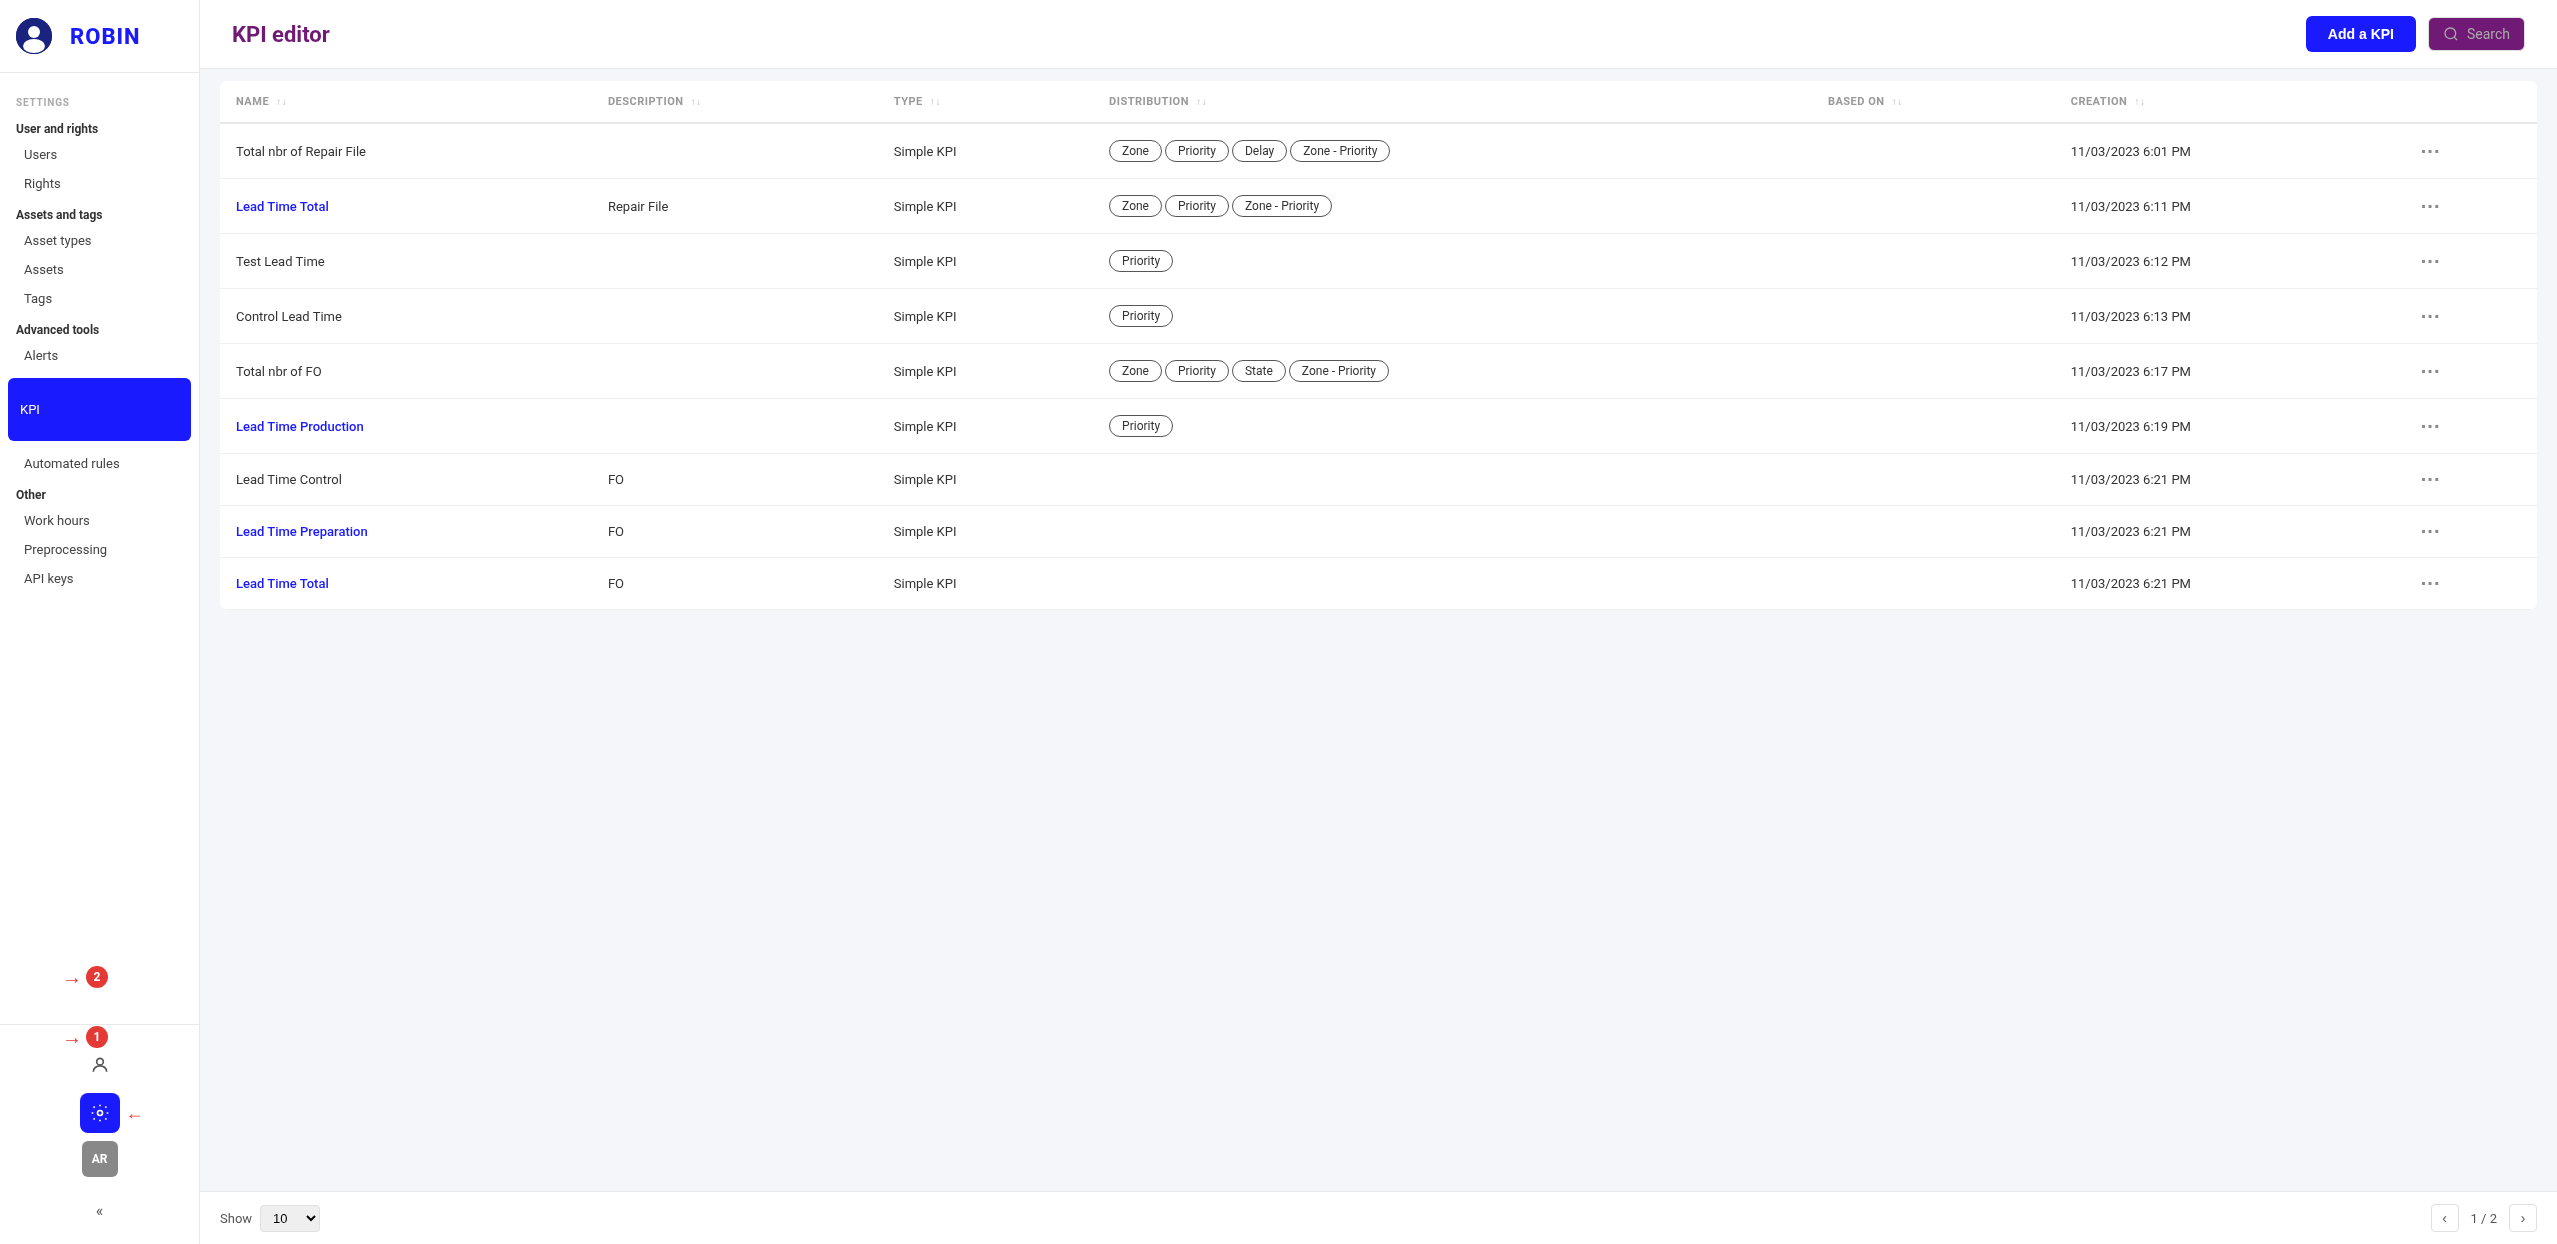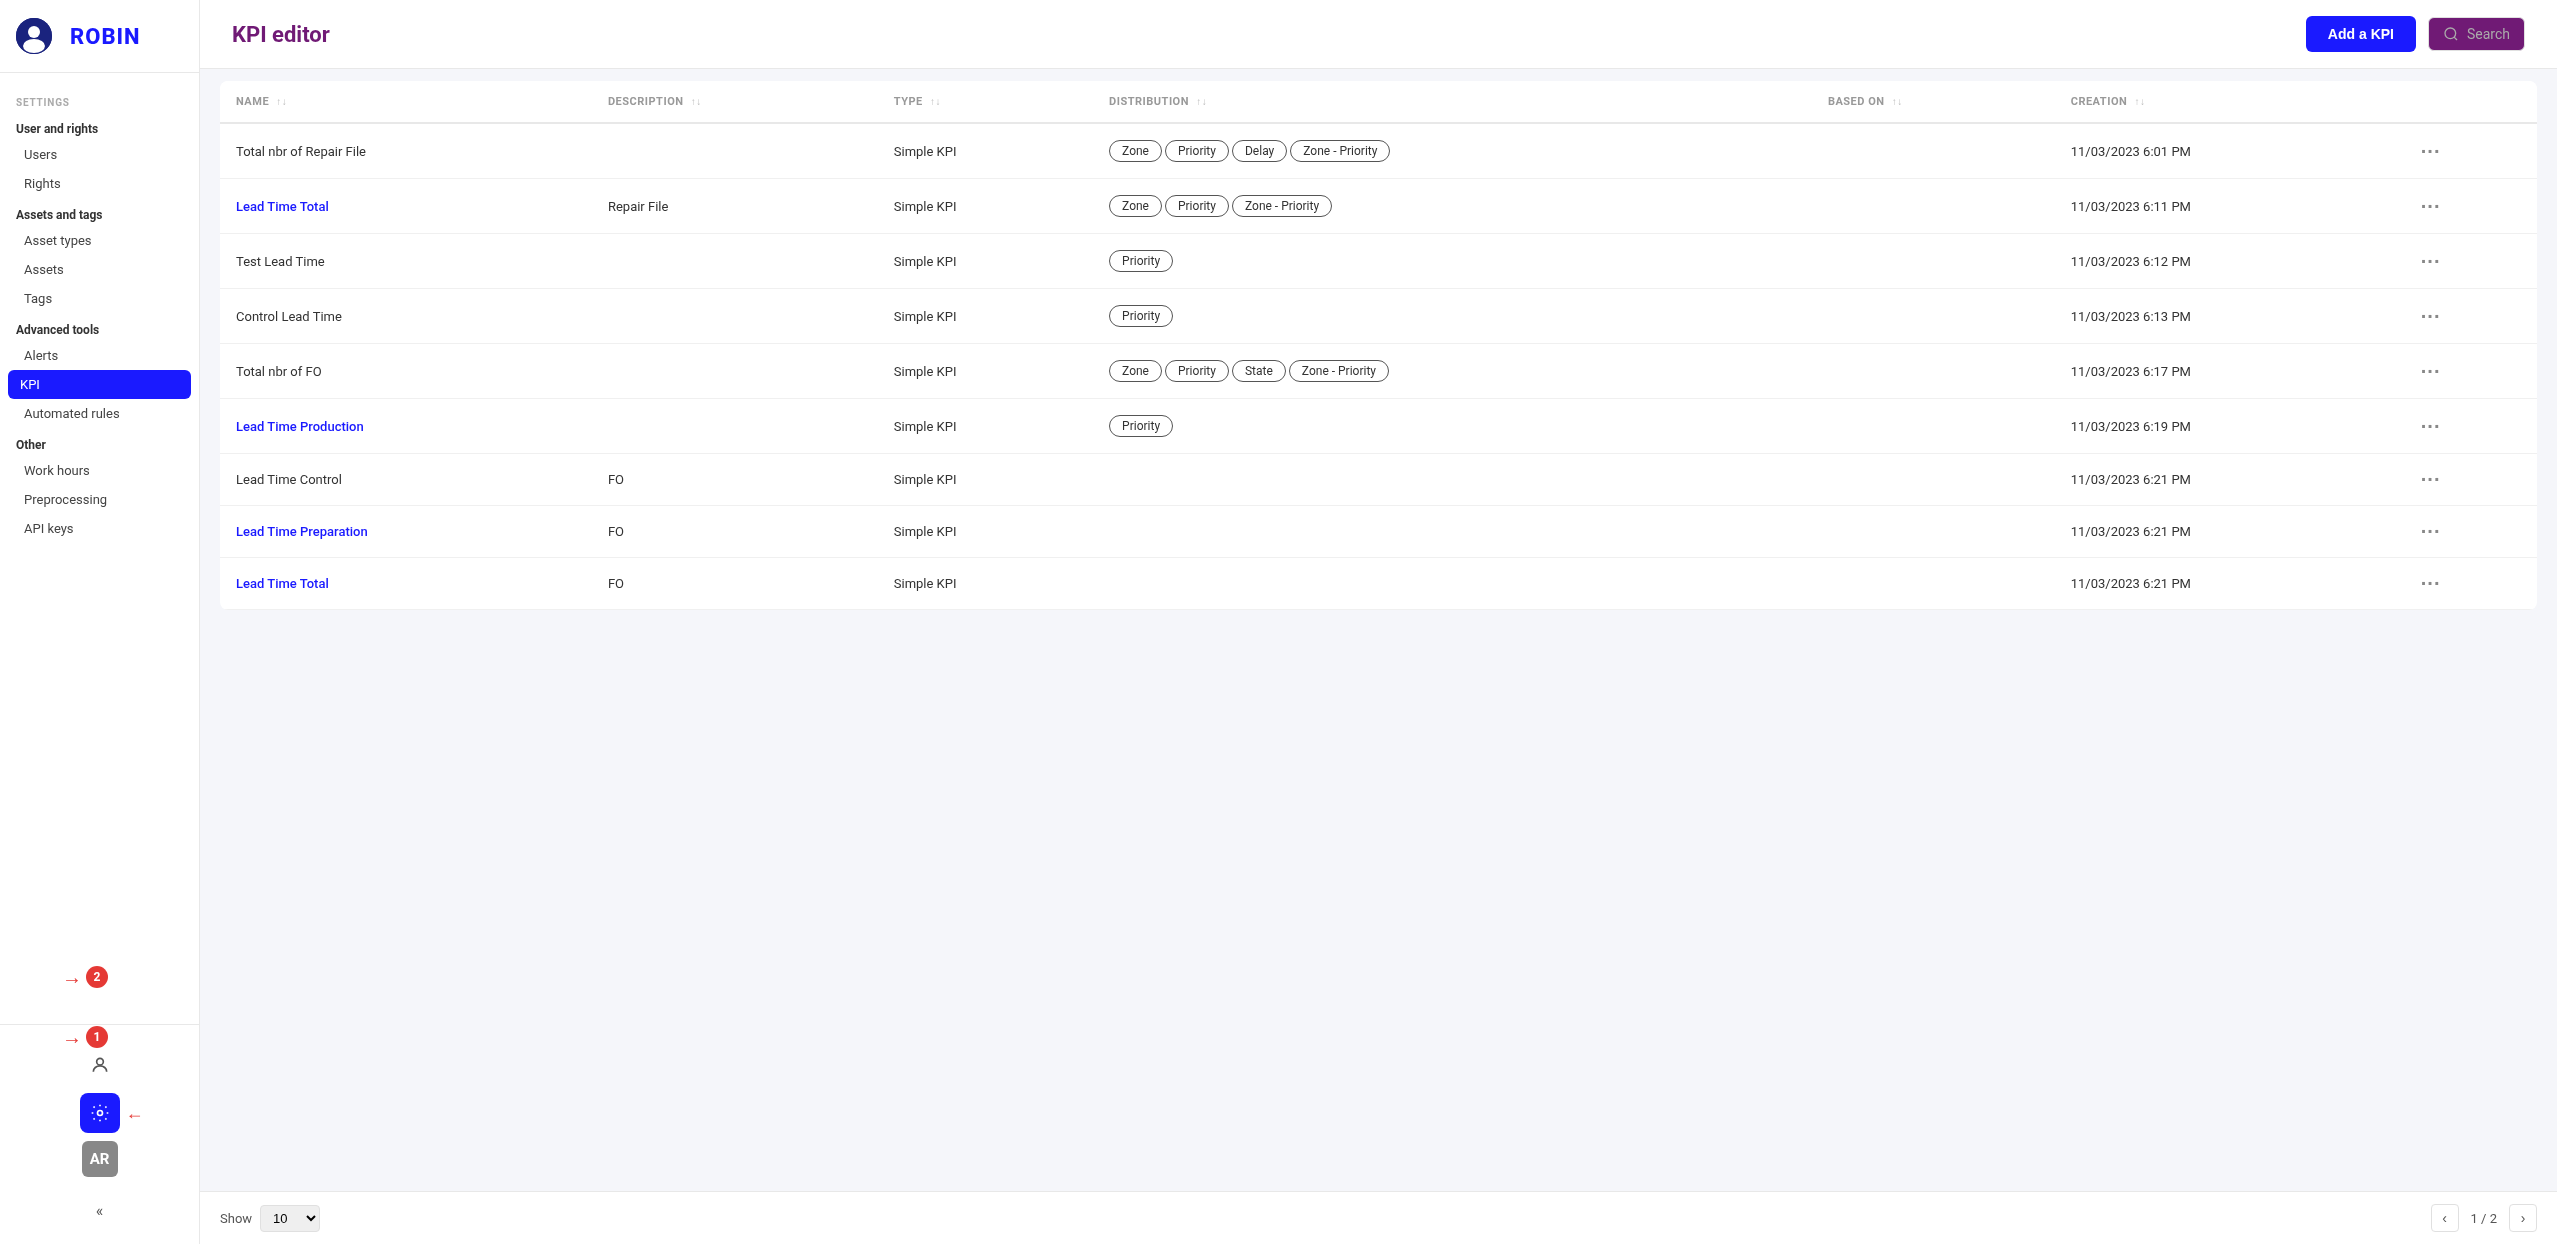--- a/index.html
+++ b/index.html
@@ -54,22 +54,22 @@
       display: flex; align-items: center;
       padding: 7px 16px 7px 24px;
       font-size: 13px; color: #444;
       cursor: pointer;
       border-radius: 0;
     }
     .sidebar-item.active {
       background: #1a1aff;
       color: #fff;
       border-radius: 6px;
-      margin: 0 8px;
-      padding: 7px 12px;
+      margin: 8px 8px;
+      padding: 24px 12px;
     }
 
     .sidebar-bottom {
       padding: 12px 0;
       border-top: 1px solid #e8e8e8;
       display: flex;
       flex-direction: column;
       gap: 4px;
     }
     .sidebar-icon-item {
@@ -254,21 +254,21 @@
       <div class="sidebar-icon-item highlighted" style="position:relative;">
         <svg viewBox="0 0 24 24" fill="none" stroke="white" stroke-width="2">
           <circle cx="12" cy="12" r="3"></circle>
           <path d="M12 2v2M12 20v2M4.22 4.22l1.42 1.42M18.36 18.36l1.42 1.42M2 12h2M20 12h2M4.22 19.78l1.42-1.42M18.36 5.64l1.42-1.42"></path>
         </svg>
 
         <div style="position:absolute;right:-24px;top:50%;transform:translateY(-50%);display:flex;align-items:center;gap:2px;">
           <span style="color:#e53935;font-size:18px;">←</span>
         </div>
       </div>
-      <div style="width:36px;height:36px;border-radius:6px;background:#888;color:white;display:flex;align-items:center;justify-content:center;font-size:15px;font-weight:700;cursor:pointer;">AR</div>
+      <div style="width:36px;height:36px;border-radius:6px;background:#888;color:white;display:flex;align-items:center;justify-content:center;font-size:12px;font-weight:700;cursor:pointer;">AR</div>
     </div>
     <div class="collapse-btn">
       <span>«</span>
     </div>
   </div>
 </div>
 
 <div class="main">
 
   <div class="topbar">

